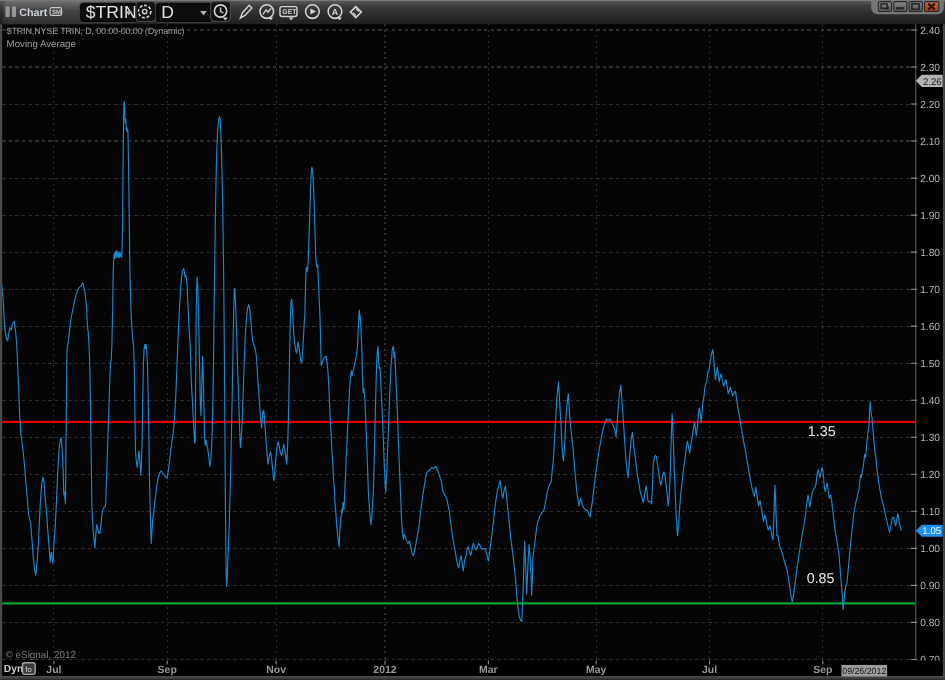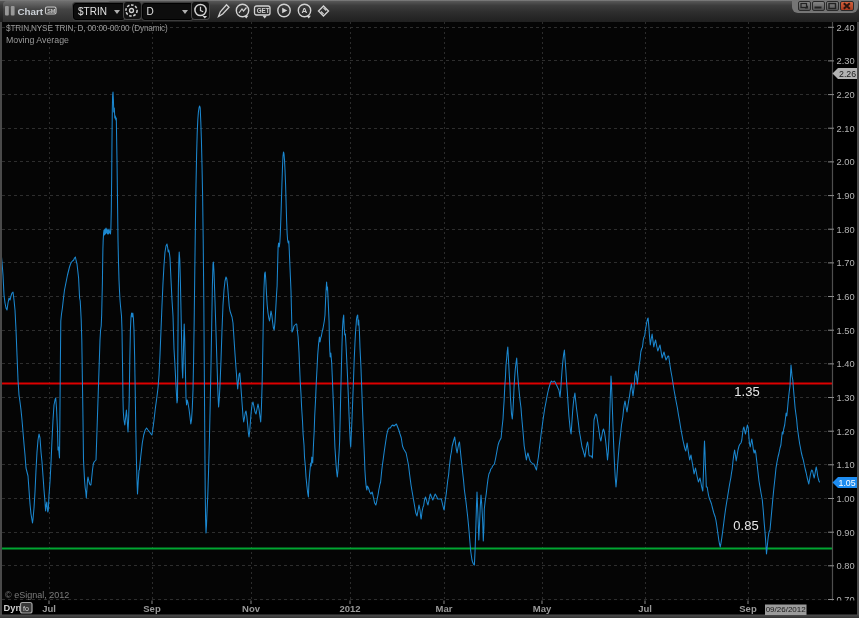--- a/index.html
+++ b/index.html
@@ -1,21 +1,21 @@
 <!DOCTYPE html>
 <html><head><meta charset="utf-8"><style>
 html,body{margin:0;padding:0;width:859px;height:618px;background:#000;overflow:hidden;font-family:"Liberation Sans",sans-serif;}
 #frame{position:absolute;top:0;left:0;width:859px;height:618px;}
 #toolbar{position:absolute;top:0;left:0;width:859px;height:22px;background:linear-gradient(#8a8a8a 0%,#565656 6%,#3d3d3d 25%,#2e2e2e 55%,#262626 80%,#202020 100%);}
 #tab{position:absolute;top:1px;left:3px;width:108px;height:21px;border-radius:4px 4px 0 0;background:linear-gradient(#6f6f6f,#444444 40%,#303030 100%);}
 .winborder-l{position:absolute;left:0;top:22px;width:2px;height:596px;background:#4a4a4a;}
 .winborder-r{position:absolute;left:857px;top:22px;width:2px;height:596px;background:#4a4a4a;}
 .winborder-b{position:absolute;left:0;top:614px;width:859px;height:4px;background:linear-gradient(#515151,#333);}
 #chart{position:absolute;left:2px;top:22px;width:855px;height:592px;background:#050505;}
-.combo{position:absolute;top:3px;height:15px;background:#0d0d0d;border:1px solid #000;border-radius:3px;color:#e2e2e2;font-size:10px;line-height:15px;padding-left:4px;box-shadow:0 0 0 1px #3c3c3c;}
+.combo{position:absolute;top:3px;height:15px;background:#0d0d0d;border:1px solid #000;border-radius:3px;color:#e2e2e2;font-size:16px;line-height:15px;padding-left:4px;box-shadow:0 0 0 1px #3c3c3c;}
 .arr{position:absolute;right:4px;top:6px;width:0;height:0;border-left:3.5px solid transparent;border-right:3.5px solid transparent;border-top:4px solid #b0b0b0;}
 .tbtn{position:absolute;top:2px;width:17px;height:17px;background:#111;border-radius:3px;box-shadow:0 0 0 1px #4a4a4a;}
 .winbtn{position:absolute;top:1px;height:10px;width:13px;border-radius:2px;border:1px solid #2a2a2a;box-sizing:border-box;background:linear-gradient(#848484,#565656);}
 </style></head>
 <body>
 <div id="frame">
 <div id="chart"></div>
 <div class="winborder-l"></div>
     <div class="winborder-r"></div>
     <div class="winborder-b"></div>

